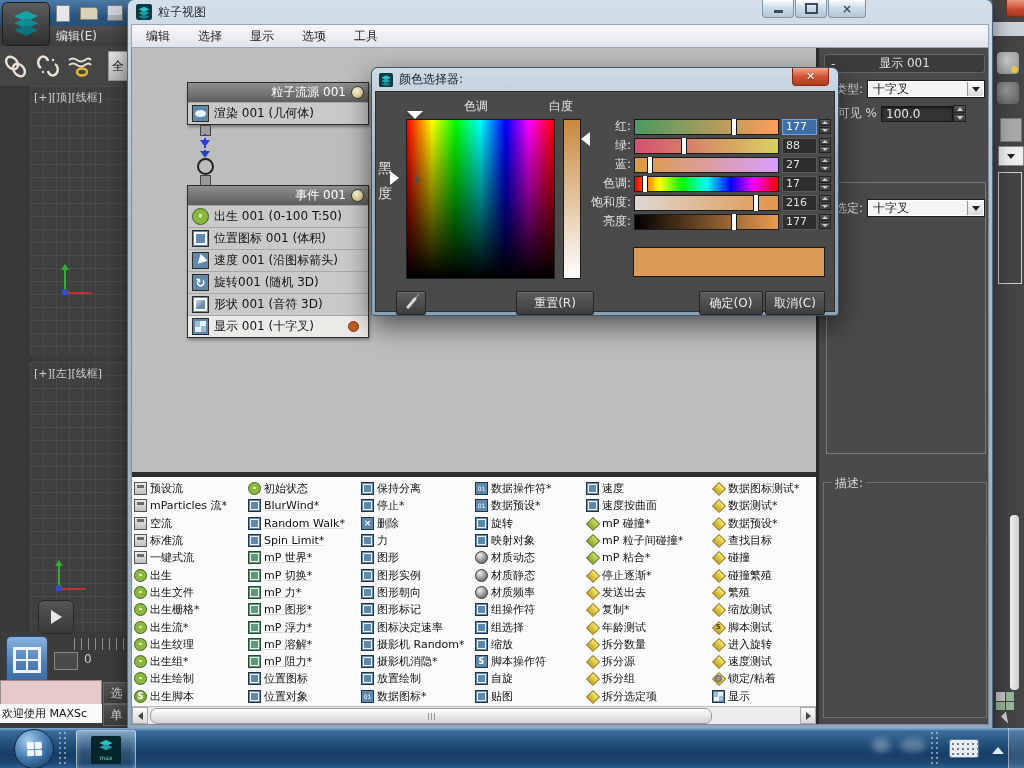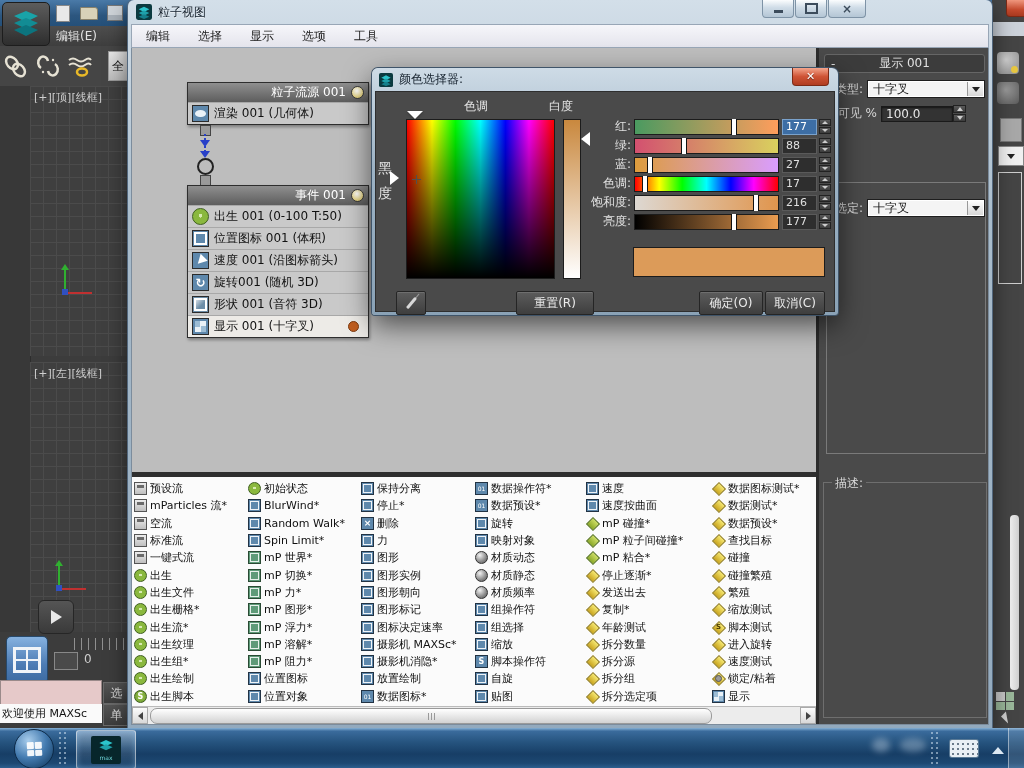--- a/index.html
+++ b/index.html
@@ -493,21 +493,21 @@
             </div>
             <div class="d-item">
               <span class="dic ic-birth"></span>
               <span>出生绘制</span>
             </div>
             <div class="d-item">
               <span class="dic ic-sbirth"></span>
               <span>出生脚本</span>
             </div>
           </div>
-        <div class="d-col" style="width:113px;">
+        <div class="d-col" style="width:113px;text-decoration:underline;">
 
         <div class="d-item">
               <span class="dic ic-birth"></span>
               <span>初始状态</span>
             </div>
             <div class="d-item">
               <span class="dic ic-op"></span>
               <span>BlurWind*</span>
             </div>
             <div class="d-item">
@@ -588,21 +588,21 @@
             <div class="d-item">
               <span class="dic ic-op"></span>
               <span>图形标记</span>
             </div>
             <div class="d-item">
               <span class="dic ic-op"></span>
               <span>图标决定速率</span>
             </div>
             <div class="d-item">
               <span class="dic ic-op"></span>
-              <span>摄影机 MAXSc*</span>
+              <span>摄影机 Random*</span>
             </div>
             <div class="d-item">
               <span class="dic ic-op"></span>
               <span>摄影机消隐*</span>
             </div>
             <div class="d-item">
               <span class="dic ic-op"></span>
               <span>放置绘制</span>
             </div>
             <div class="d-item">

